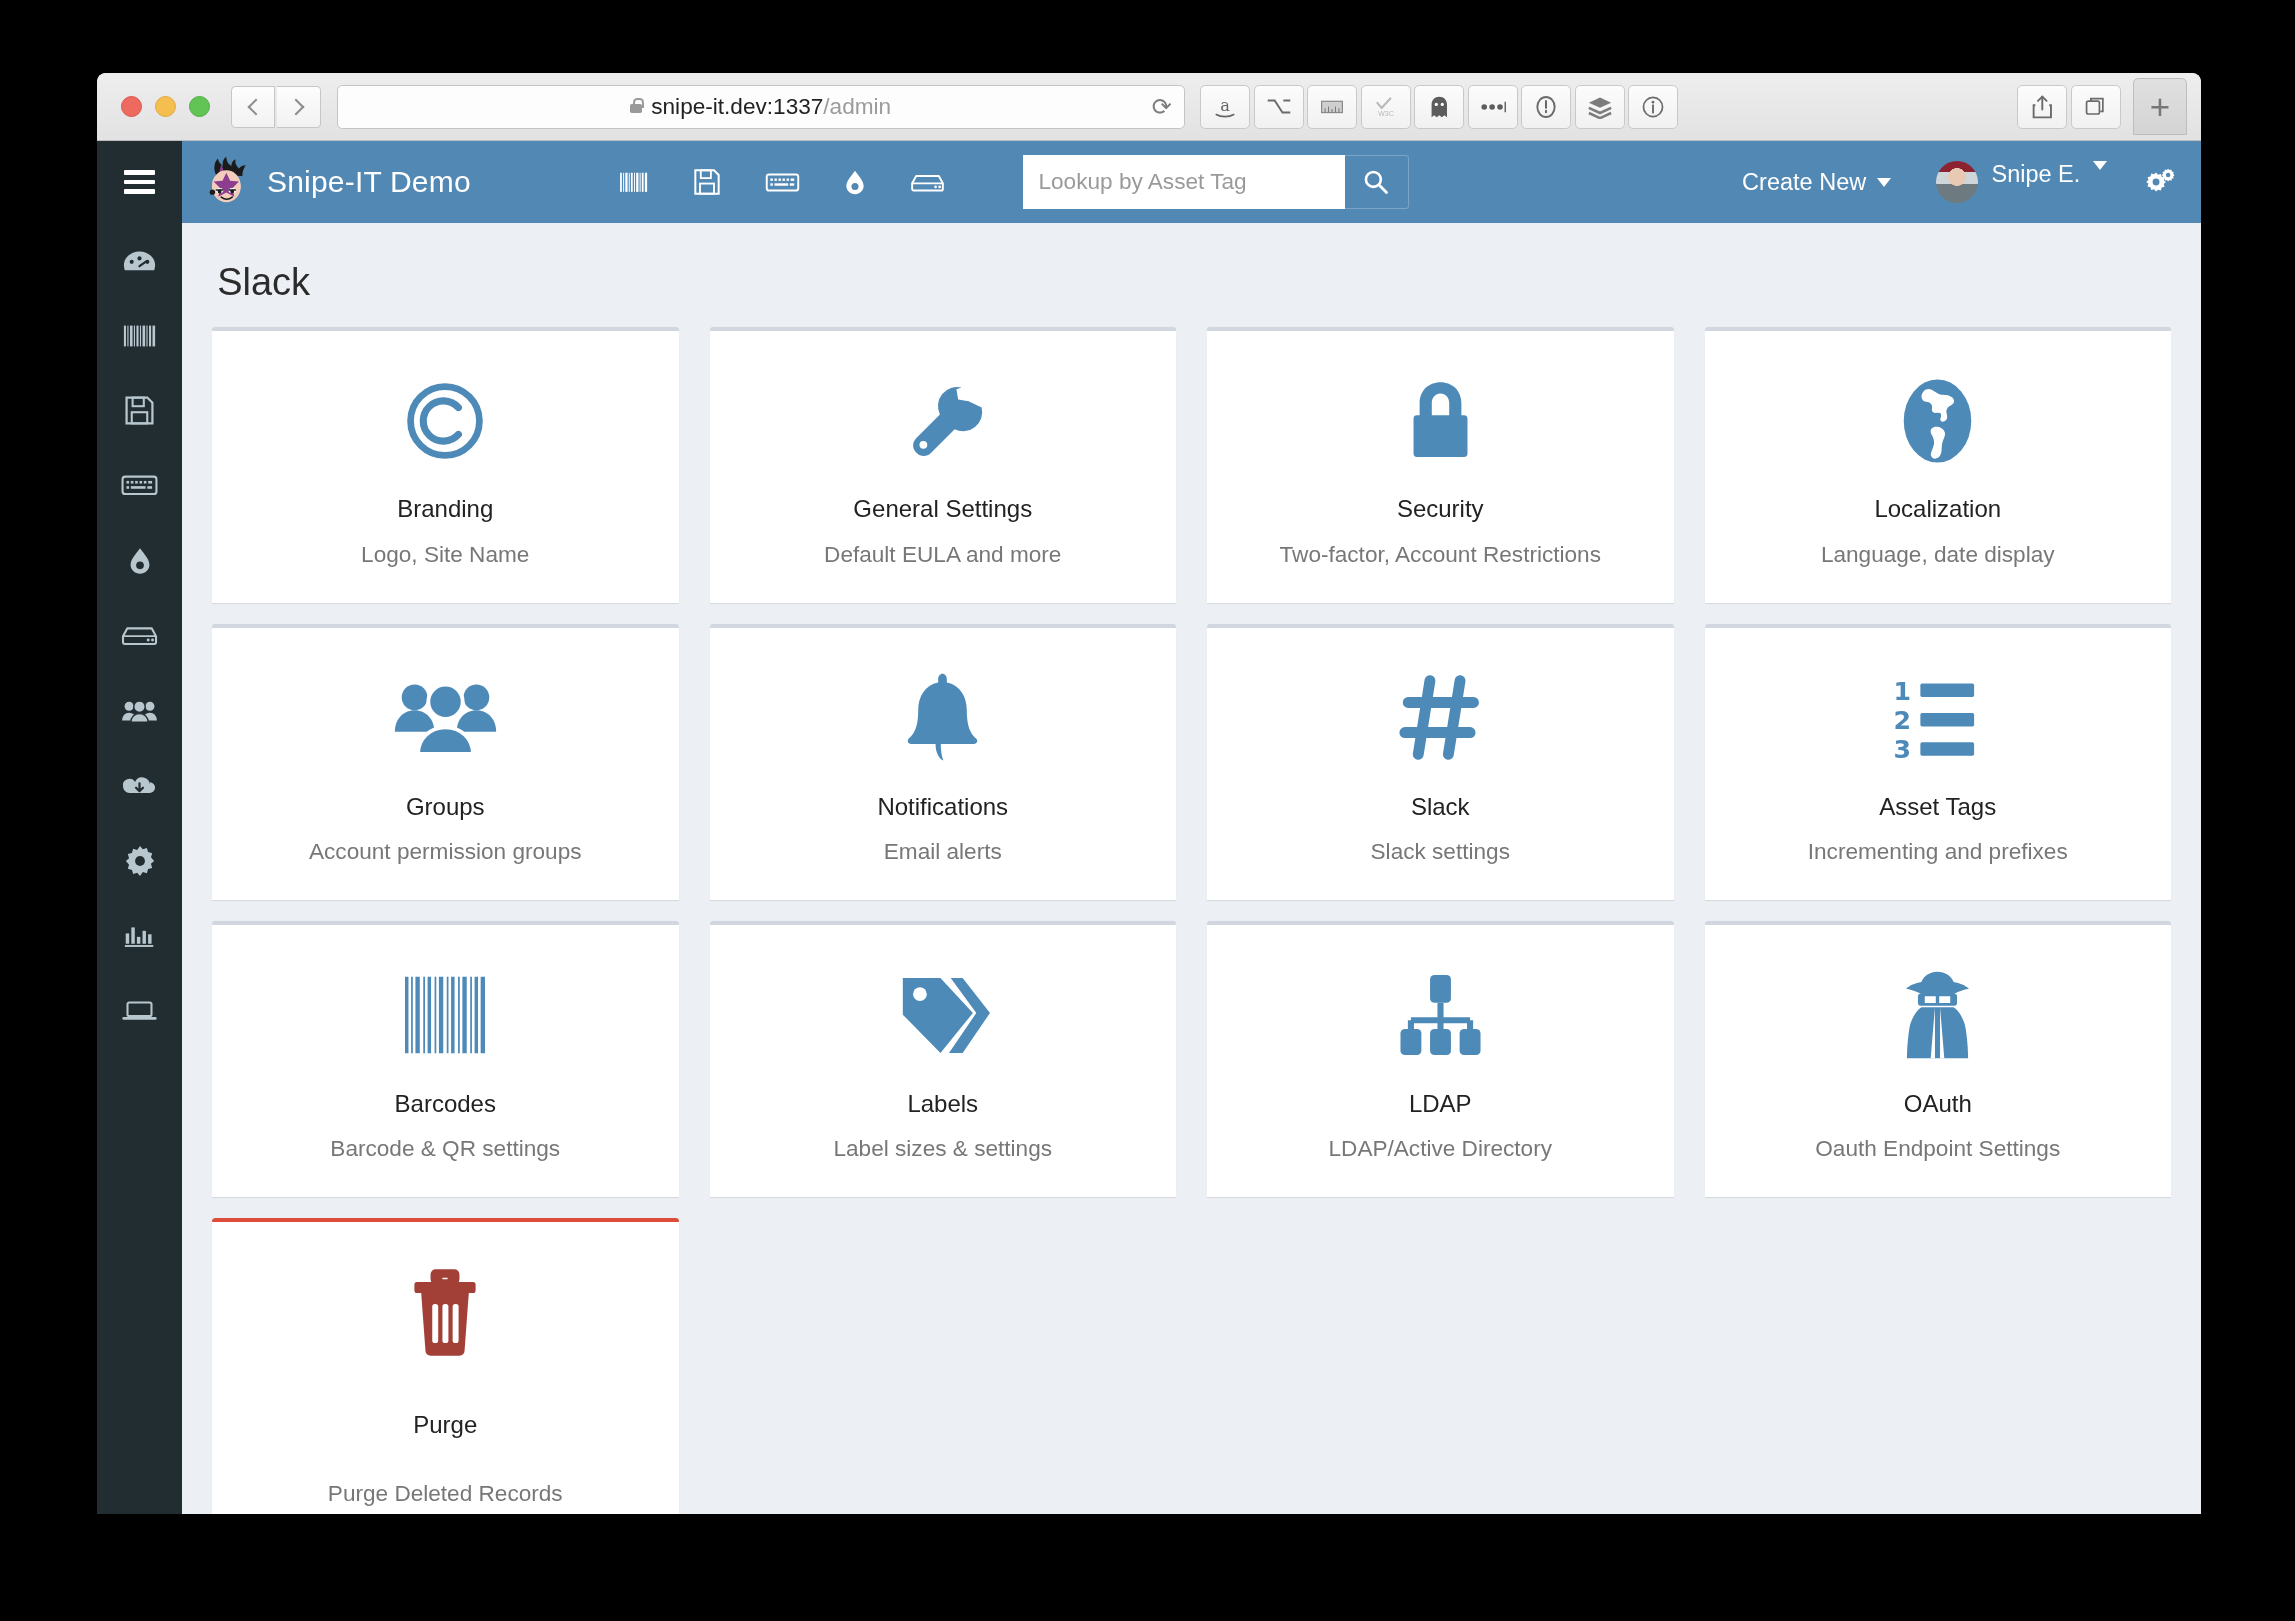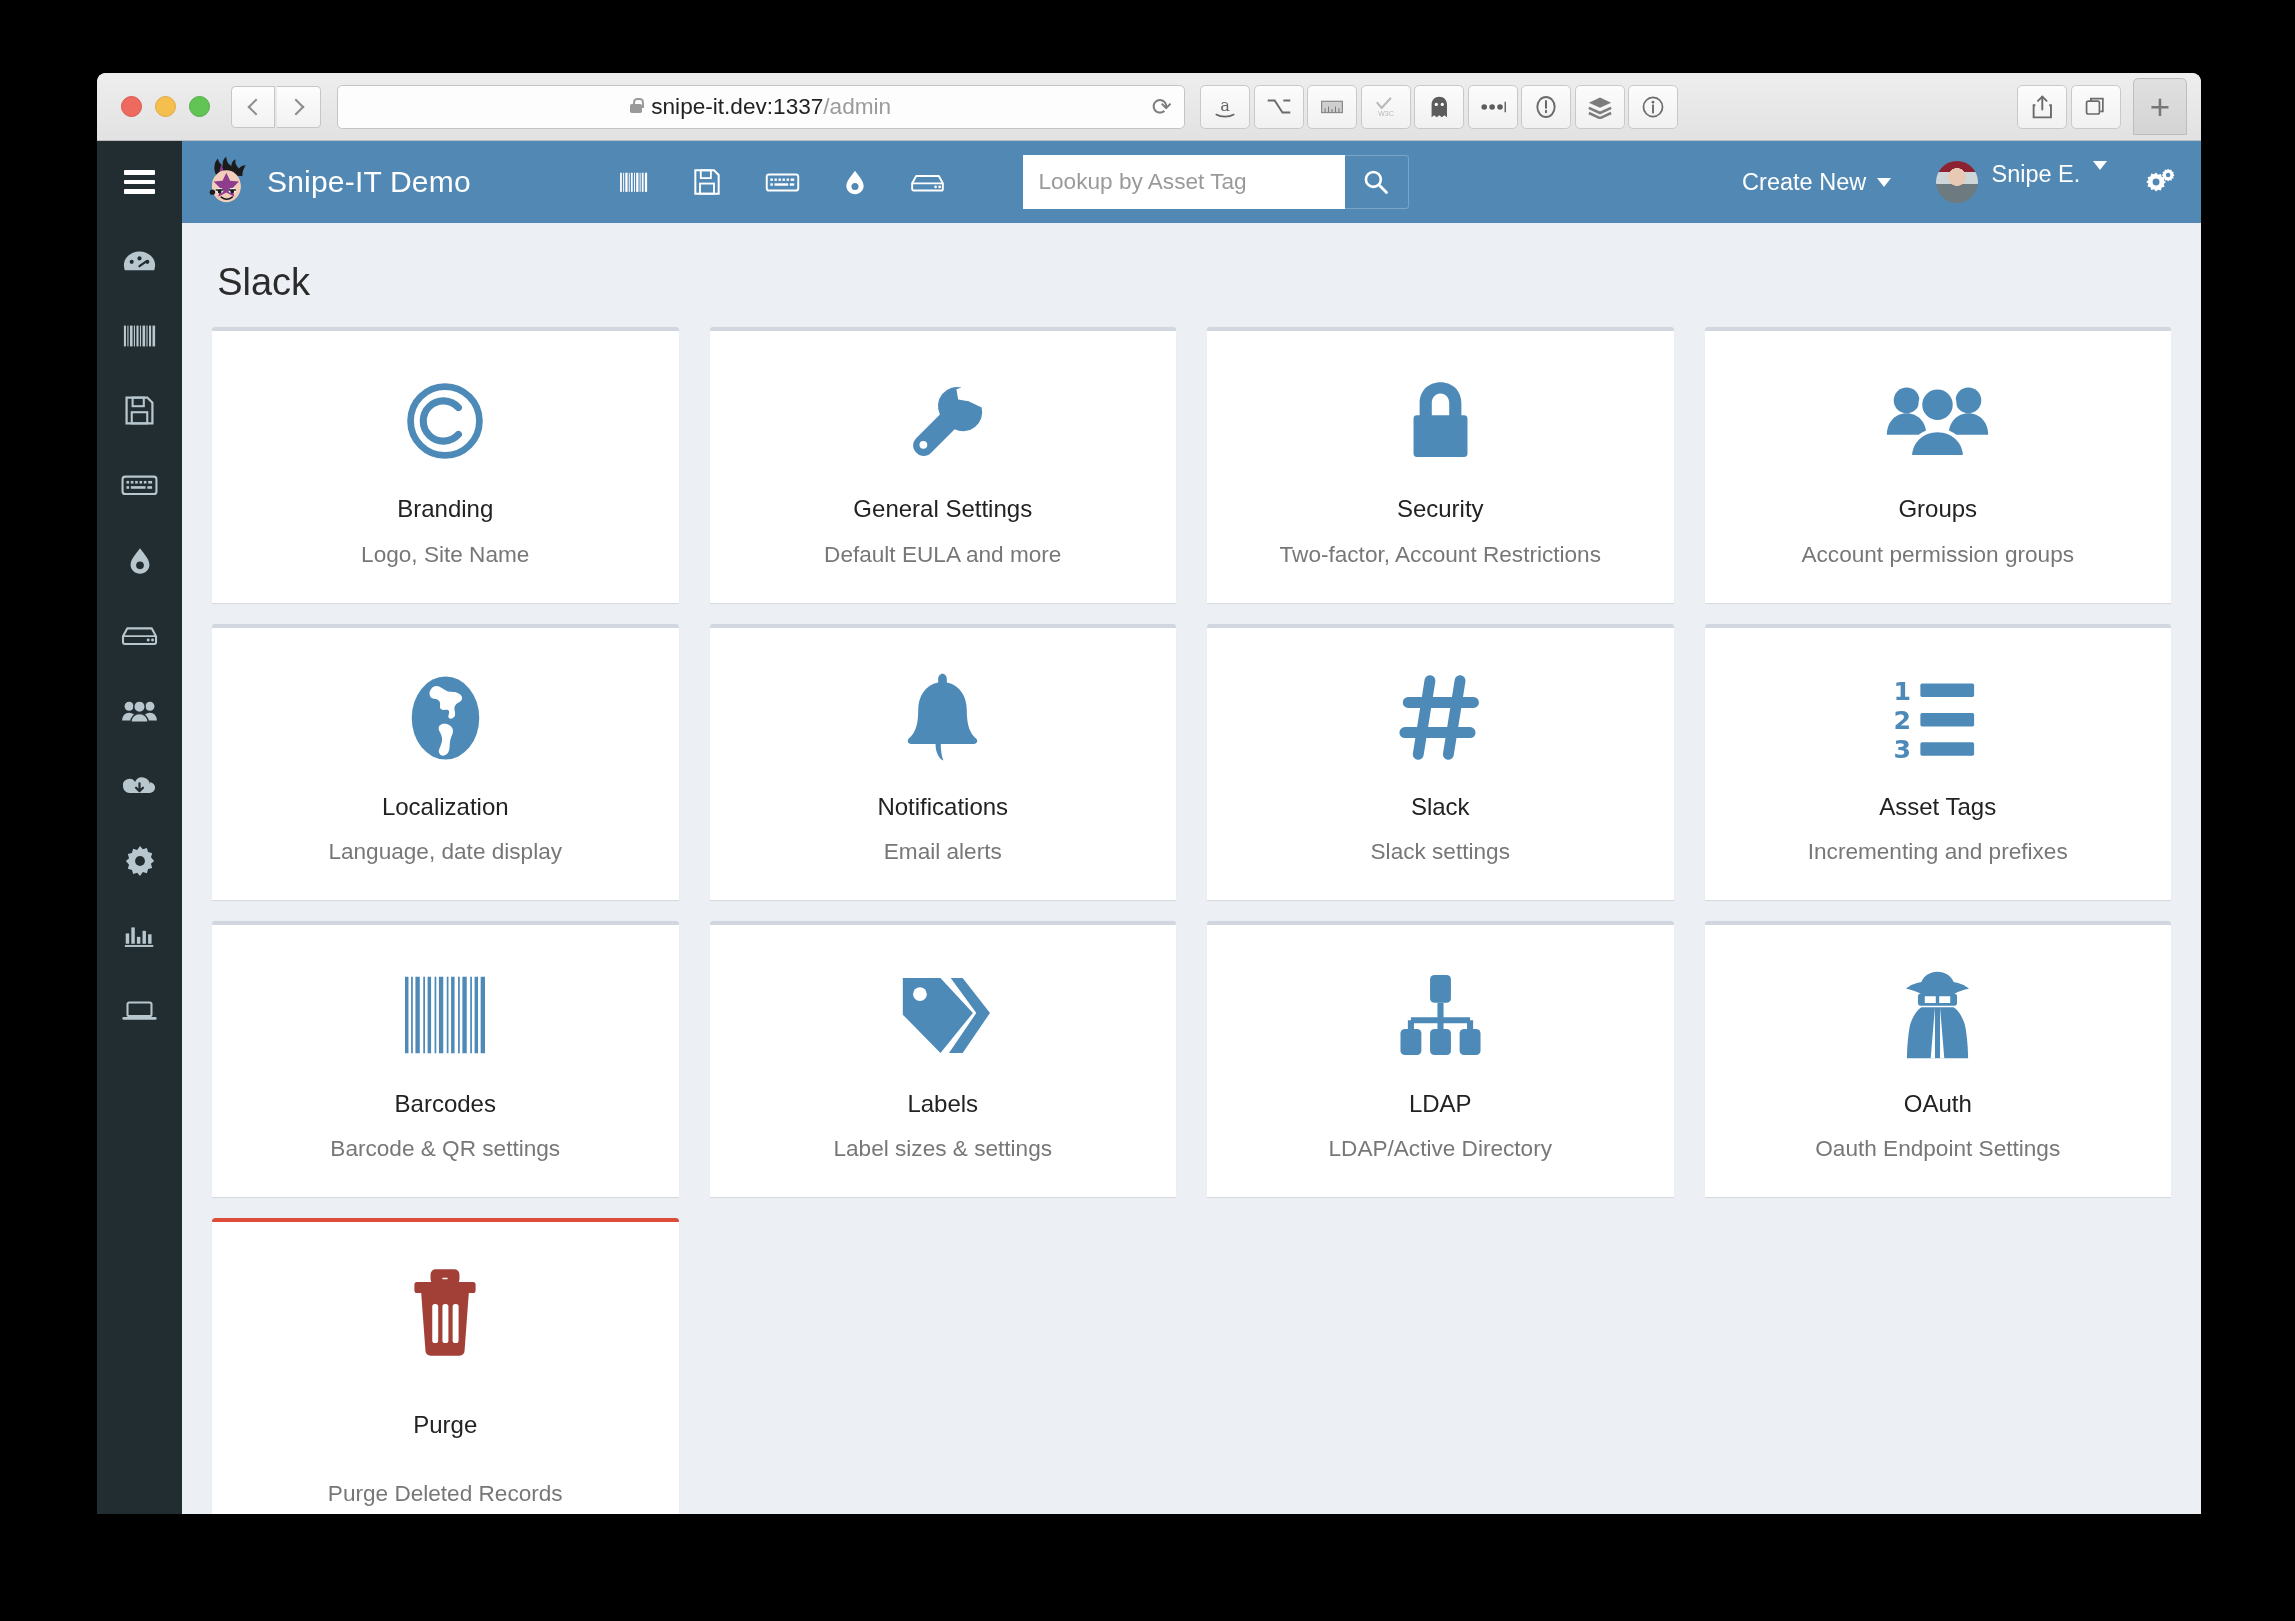--- a/index.html
+++ b/index.html
@@ -568,43 +568,43 @@
                   <path d="M43 6c-14 0-24 10-24 24v18h14V30c0-6 4-11 10-11s10 5 10 11v18h14V30C67 16 57 6 43 6z" fill="#4e8ab8"></path>
                   <rect x="12" y="44" width="62" height="48" rx="4" fill="#4e8ab8"></rect>
                 </svg>
             </div>
             <div class="card-title">Security</div>
             <div class="card-sub">Two-factor, Account Restrictions</div>
           </div>
 
           <div class="card">
             <div class="card-icon">
+              <svg width="77" height="90" viewBox="0 0 88 104">
+                  <ellipse cx="44" cy="52" rx="39" ry="48" fill="#4e8ab8"></ellipse>
+                  <path d="M30 16c-4 3-6 8-3 12 3 3 8 1 10 5 2 3-1 7 2 9 3 2 7-1 9 2 1 3-2 6 0 8 2 2 6 0 7-3 1-4-2-8 0-11 2-4 7-4 8-8 1-3-2-6-5-7-5-2-10 0-14-3-4-2-8-7-14-4z" fill="#fff"></path>
+                  <path d="M38 60c-3 2-2 6 0 9 2 4 3 9 1 13-1 4-4 8-2 11 2 4 8 3 10-1 3-5 1-11 3-16 1-4 4-8 2-12-2-5-10-7-14-4z" fill="#fff"></path>
+                </svg>
+            </div>
+            <div class="card-title">Localization</div>
+            <div class="card-sub">Language, date display</div>
+          </div>
+
+          <div class="card">
+            <div class="card-icon">
               <svg width="103" height="80" viewBox="0 0 120 92">
                   <circle cx="24" cy="22" r="15" fill="#4e8ab8"></circle>
                   <circle cx="96" cy="22" r="15" fill="#4e8ab8"></circle>
                   <path d="M1 62c0-15 10-25 23-25s23 10 23 25z" fill="#4e8ab8"></path>
                   <path d="M73 62c0-15 10-25 23-25s23 10 23 25z" fill="#4e8ab8"></path>
                   <circle cx="60" cy="27" r="20" fill="#4e8ab8" stroke="#fff" stroke-width="4.5"></circle>
                   <path d="M28 88c0-18 14-31 32-31s32 13 32 31z" fill="#4e8ab8" stroke="#fff" stroke-width="4.5"></path>
                 </svg>
             </div>
             <div class="card-title">Groups</div>
             <div class="card-sub">Account permission groups</div>
-          </div>
-
-          <div class="card">
-            <div class="card-icon">
-              <svg width="77" height="90" viewBox="0 0 88 104">
-                  <ellipse cx="44" cy="52" rx="39" ry="48" fill="#4e8ab8"></ellipse>
-                  <path d="M30 16c-4 3-6 8-3 12 3 3 8 1 10 5 2 3-1 7 2 9 3 2 7-1 9 2 1 3-2 6 0 8 2 2 6 0 7-3 1-4-2-8 0-11 2-4 7-4 8-8 1-3-2-6-5-7-5-2-10 0-14-3-4-2-8-7-14-4z" fill="#fff"></path>
-                  <path d="M38 60c-3 2-2 6 0 9 2 4 3 9 1 13-1 4-4 8-2 11 2 4 8 3 10-1 3-5 1-11 3-16 1-4 4-8 2-12-2-5-10-7-14-4z" fill="#fff"></path>
-                </svg>
-            </div>
-            <div class="card-title">Localization</div>
-            <div class="card-sub">Language, date display</div>
           </div>
 
           <div class="card">
             <div class="card-icon">
               <svg width="77" height="92" viewBox="0 0 88 106">
                   <path d="M44 2c-3 0-5 3-5 6v4C24 15 16 28 16 44c0 22-6 28-11 33-2 2-1 6 3 6h72c4 0 5-4 3-6-5-5-11-11-11-33 0-16-8-29-23-32V8c0-3-2-6-5-6z" fill="#4e8ab8"></path>
                   <path d="M36 83c0 10 4 17 9 19-2-5-3-12-3-19z" fill="#4e8ab8"></path>
                 </svg>
             </div>
             <div class="card-title">Notifications</div>

